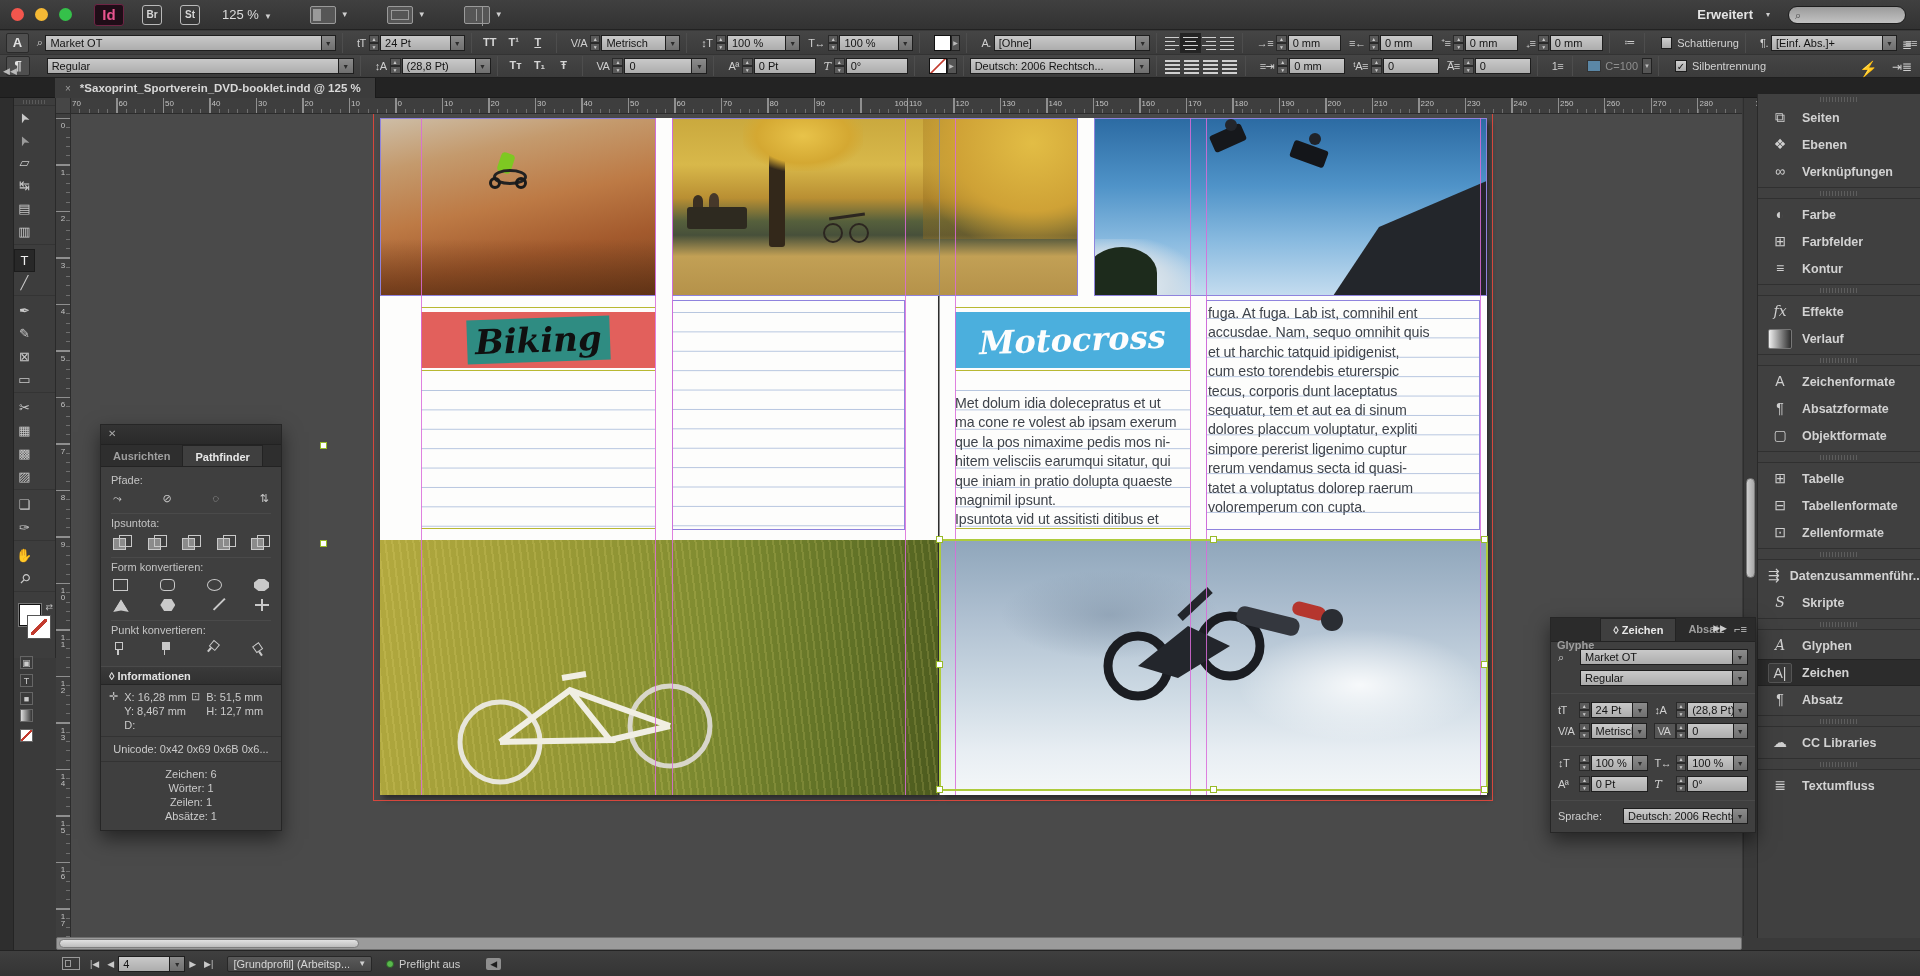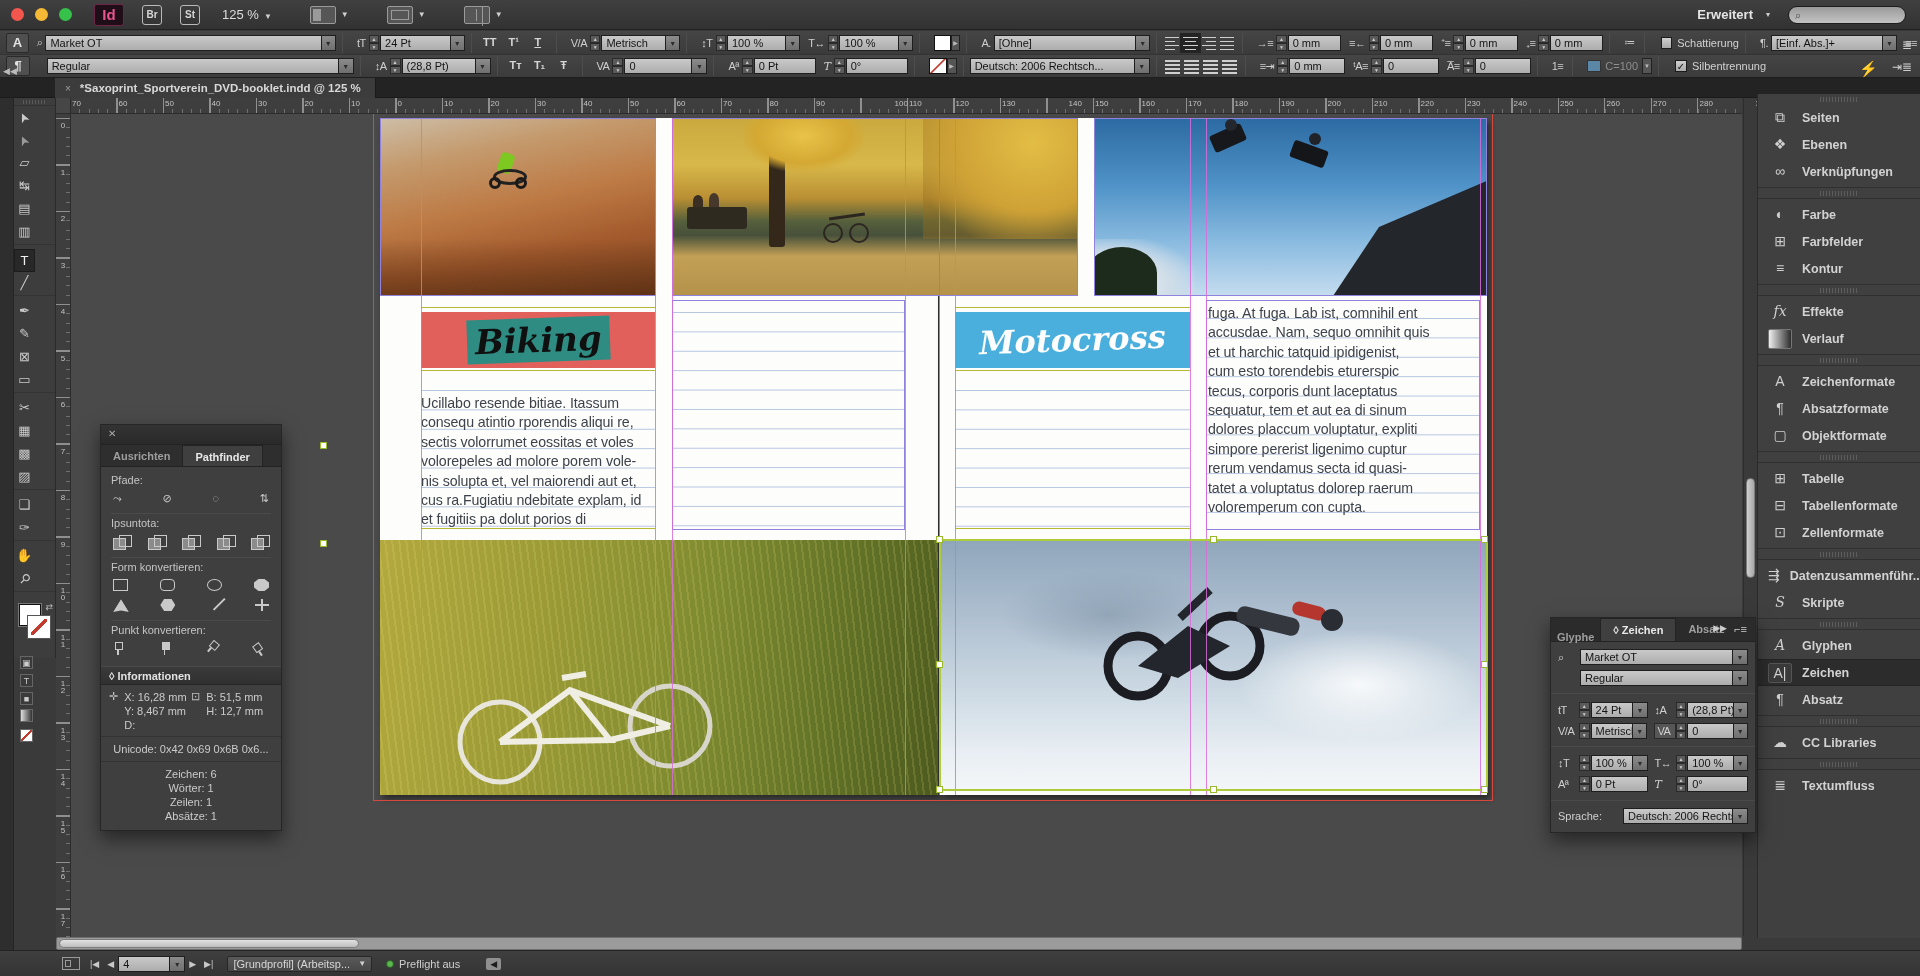--- a/index.html
+++ b/index.html
@@ -514,27 +514,27 @@
     </div>
     <div class="guide g-olive" style="left:365px;top:272px;width:234px"></div>
     <div class="guide g-olive" style="left:899px;top:209px;width:235px"></div>
     <div class="banner" style="left:899px;top:214px;width:235px;height:56px;background:#4bafdd">
       <span class="script" style="font-size:32px;color:#fdfdfd">Motocross</span>
     </div>
     <div class="guide g-olive" style="left:899px;top:272px;width:235px"></div>
     <div class="guide g-olive" style="left:365px;top:430px;width:234px"></div>
     <div class="guide g-olive" style="left:899px;top:430px;width:235px"></div>
 
-    <div class="bodytext" style="left:365px;top:296px;width:234px">Ucillabo resende bitiae. Itassum
-consequ atintio rporendis aliqui re,
-sectis volorrumet eossitas et voles
-volorepeles ad molore porem vole-
-nis solupta et, vel maiorendi aut et,
-cus ra.Fugiatiu ndebitate explam, id
-et fugitiis pa dolut porios di</div>
+    <div class="bodytext" style="left:899px;top:296px;width:235px">Met dolum idia dolecepratus et ut
+ma cone re volest ab ipsam exerum
+que la pos nimaxime pedis mos ni-
+hitem velisciis earumqui sitatur, qui
+que iniam in pratio dolupta quaeste
+magnimil ipsunt.
+Ipsuntota vid ut assitisti ditibus et</div>
     <div class="bodytext" style="left:1152px;top:206px;width:272px">fuga. At fuga. Lab ist, comnihil ent
 accusdae. Nam, sequo omnihit quis
 et ut harchic tatquid ipidigenist,
 cum esto torendebis eturerspic
 tecus, corporis dunt laceptatus
 sequatur, tem et aut ea di sinum
 dolores placcum voluptatur, expliti
 simpore pererist ligenimo cuptur
 rerum vendamus secta id quasi-
 tatet a voluptatus dolorep raerum
@@ -566,21 +566,21 @@
       <span style="left: 527.5px;">40</span>
       <span style="left: 574px;">50</span>
       <span style="left: 620.5px;">60</span>
       <span style="left: 667px;">70</span>
       <span style="left: 713.5px;">80</span>
       <span style="left: 760px;">90</span>
       <span style="left: 806.5px; margin-left: 32px;">100</span>
       <span style="left: 853px; text-align: right;">110</span>
       <span style="left: 899.5px;">120</span>
       <span style="left: 946px;">130</span>
-      <span style="left: 992.5px; margin-left: 20px;">140</span>
+      <span style="left: 992.5px;">140</span>
       <span style="left: 1039px;">150</span>
       <span style="left: 1085.5px;">160</span>
       <span style="left: 1132px;">170</span>
       <span style="left: 1178.5px;">180</span>
       <span style="left: 1225px;">190</span>
       <span style="left: 1271.5px;">200</span>
       <span style="left: 1318px;">210</span>
       <span style="left: 1364.5px;">220</span>
       <span style="left: 1411px;">230</span>
       <span style="left: 1457.5px;">240</span>
@@ -731,21 +731,21 @@
     <div class="stats">
       <div>Zeichen: 6</div>
       <div>Wörter: 1</div>
       <div>Zeilen: 1</div>
       <div>Absätze: 1</div>
     </div>
   </div>
 
   <div class="panel zp">
     <div class="ptabs">
-      <div class="ptab" style="padding:8px 6px">Glyphe</div>
+      <div class="ptab" style="padding:16px 6px">Glyphe</div>
       <div class="ptab on">◊ <span>Zeichen</span></div>
       <div class="ptab">Absatz</div>
       <span class="zmore">▶▶</span>
       <span class="zmenu">⌐≡</span>
     </div>
     <div class="zrow" style="padding-top:7px">
       <span class="ic">⌕</span>
       <div class="fld zfld">Market OT</div>
         <div class="dd">▼</div>
     </div>

